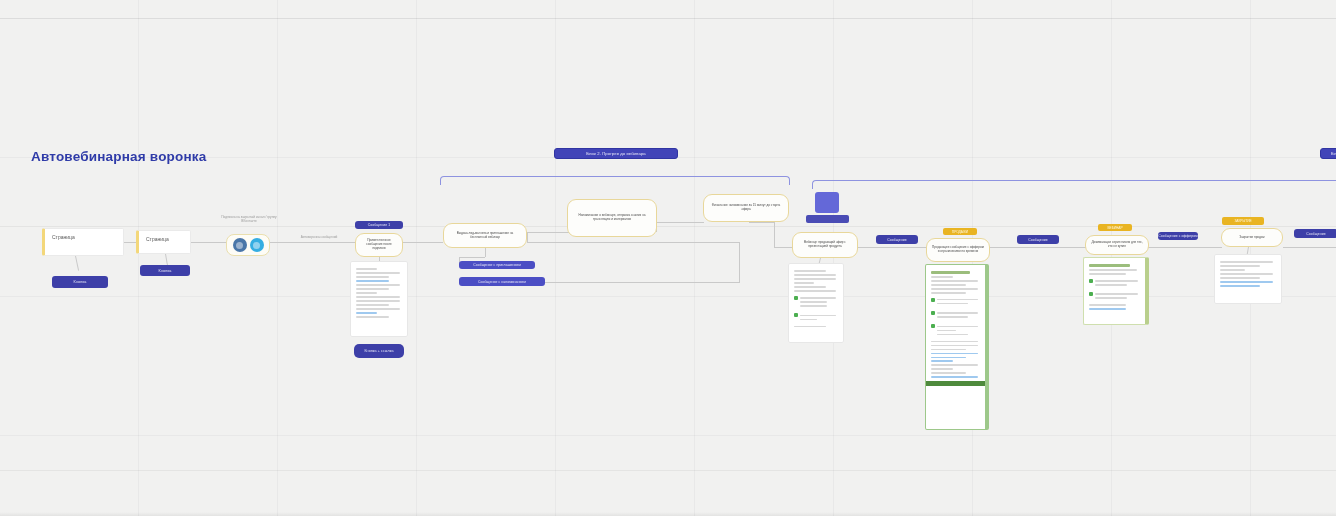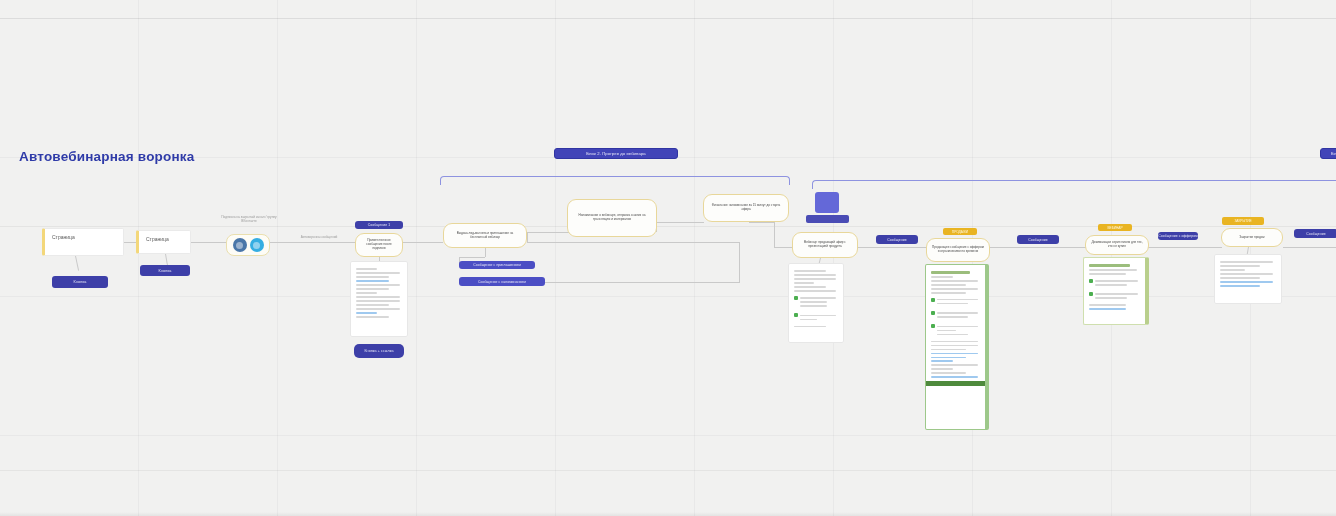--- a/index.html
+++ b/index.html
@@ -17,21 +17,21 @@
       linear-gradient(to bottom, rgba(0,0,0,0.035) 1px, transparent 1px);
     background-size:139px 139px;
     background-position:-1px 18px;
   }
   .hr-line{position:absolute;left:0;right:0;height:1px;background:rgba(0,0,0,0.05);}
 
   .abs{position:absolute;}
 
   
   #title{
-    left:19px;top:149px;
+    left:31px;top:149px;
     font-size:13.5px;font-weight:bold;color:#2f3ba8;
     letter-spacing:.2px;
     filter:blur(.35px);
     white-space:nowrap;
   }
 
   
   .node{
     box-sizing:border-box;
     background:#fdfdfb;

